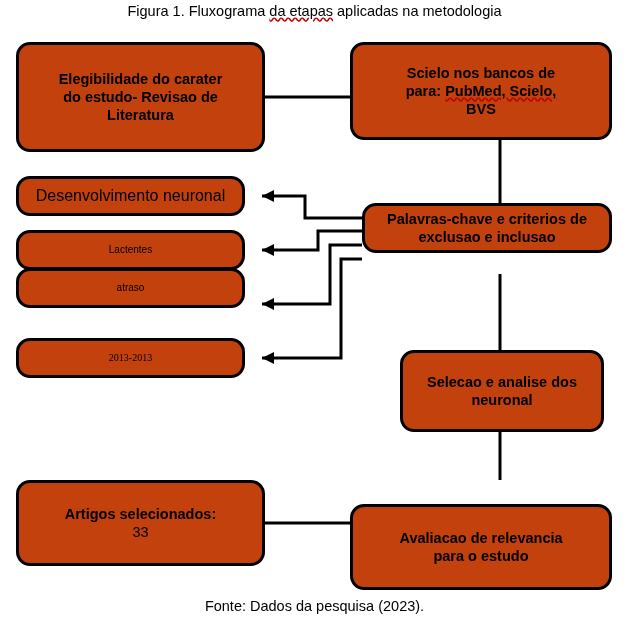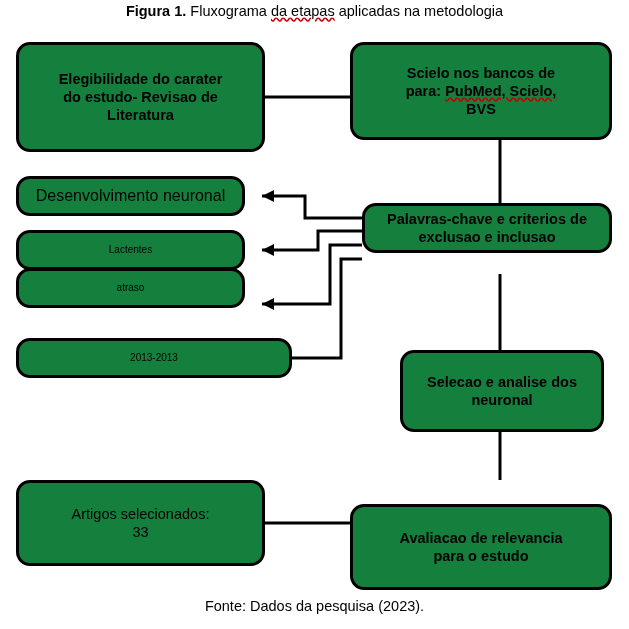--- a/index.html
+++ b/index.html
@@ -24,21 +24,21 @@
   .caption {
     position: absolute;
     top: 3px;
     left: 0;
     width: 629px;
     text-align: center;
     font-size: 14.5px;
     white-space: nowrap;
   }
   .caption .bold {
-    font-weight: bold;
+    font-weight: normal;
   }
   .caption .squiggly {
     text-decoration: underline;
     text-decoration-style: wavy;
     text-decoration-color: #c00000;
   }
 
   
   .source {
     position: absolute;
@@ -59,21 +59,21 @@
   }
   #diagram svg {
     display: block;
   }
 
   .node {
     position: absolute;
     box-sizing: border-box;
     border: 3px solid #000000;
     border-radius: 14px;
-    background: #15803d;
+    background: #c2410c;
     display: flex;
     align-items: center;
     justify-content: center;
     text-align: center;
     line-height: 1.25;
     padding: 2px 8px;
     z-index: 2;
   }
   .node-bold {
     font-weight: bold;
@@ -83,21 +83,21 @@
     font-weight: normal;
     font-size: 10px;
   }
   .node-small {
     font-size: 16px;
   }
   .node-mixed {
     font-size: 14.5px;
   }
   .node-mixed .b {
-    font-weight: normal;
+    font-weight: bold;
   }
   .red-underline {
     text-decoration: underline;
     text-decoration-style: wavy;
     text-decoration-color: #c00000;
   }
 </style>
 </head>
 <body>
 
@@ -160,21 +160,21 @@
     </div>
 
     <div class="node node-plain" style="left:16px; top:202px; width:229px; height:40px;">
       <div>Lactentes</div>
     </div>
 
     <div class="node node-plain" style="left:16px; top:240px; width:229px; height:40px;">
       <div>atraso</div>
     </div>
 
-    <div class="node node-plain" style="left:16px; top:310px; width:276px; height:40px;">
+    <div class="node node-plain" style="left:16px; top:310px; width:229px; height:40px;font-family:Liberation Serif, serif;">
       <div>2013-2013</div>
     </div>
 
     <div class="node node-bold" style="left:362px; top:175px; width:250px; height:50px;">
       <div>
         <div>Palavras-chave e criterios de</div>
         <div>exclusao e inclusao</div>
       </div>
     </div>
 

